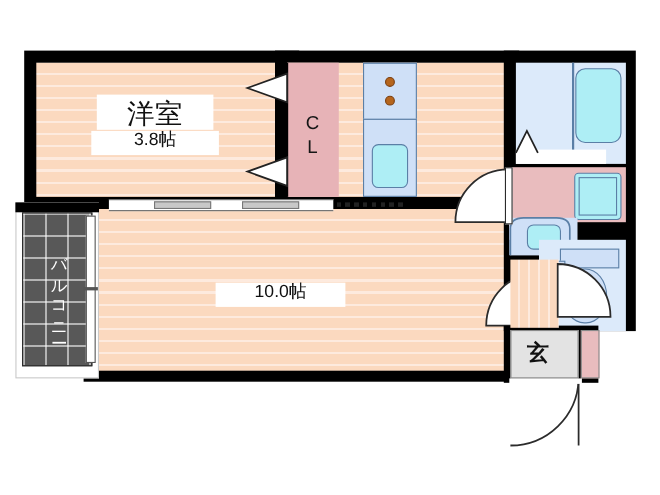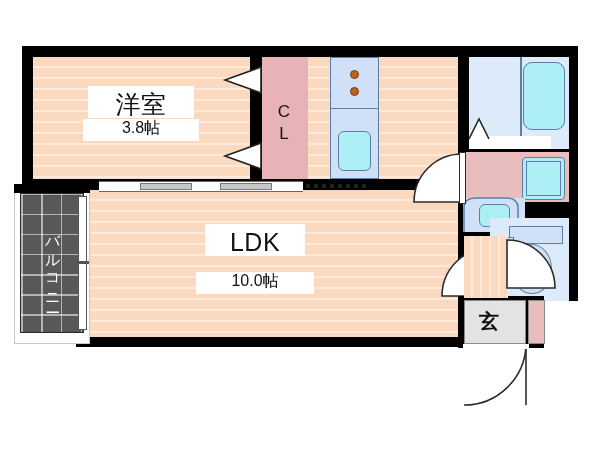--- a/index.html
+++ b/index.html
@@ -152,22 +152,21 @@
 
   <div class="abs white" style="left:99px;top:181px;width:204px;height:11px;border-top:1.2px solid #666;border-bottom:1.2px solid #666;"></div>
   <div class="abs" style="left:140px;top:183px;width:52px;height:7px;background:#c8c8c8;border:1px solid #777;"></div>
   <div class="abs" style="left:220px;top:183px;width:52px;height:7px;background:#c8c8c8;border:1px solid #777;"></div>
   <div class="abs" style="left:306px;top:184px;width:62px;height:4px;
               background:repeating-linear-gradient(to right,#222 0 4px,transparent 4px 8px);"></div>
 
   <div class="lbl lbl-room" style="left:88px;top:86px;width:90px;padding:4px 8px 0 8px;">洋室</div>
   <div class="lbl lbl-sub" style="left:83px;top:119px;width:100px;padding:0 8px 4px 8px;">3.8帖</div>
 
-  <div class="lbl lbl-room" style="left:205px;top:224px;width:84px;padding:4px 8px 0 8px;">LDK</div>
-  <div class="lbl lbl-sub" style="left:196px;top:272px;width:102px;padding:0 8px 4px 8px;">10.0帖</div>
+  <div class="lbl lbl-sub" style="left:196px;top:257px;width:102px;padding:0 8px 4px 8px;">10.0帖</div>
 
   <div class="lbl lbl-cl" style="left:272px;top:102px;width:24px;">C</div>
   <div class="lbl lbl-cl" style="left:272px;top:124px;width:24px;">L</div>
 
   <div class="lbl lbl-balcony" style="left:44px;top:214px;height:104px;">バルコニー</div>
 
   <div class="lbl lbl-genkan" style="left:476px;top:310px;width:26px;">玄</div>
 
 </div>
 

